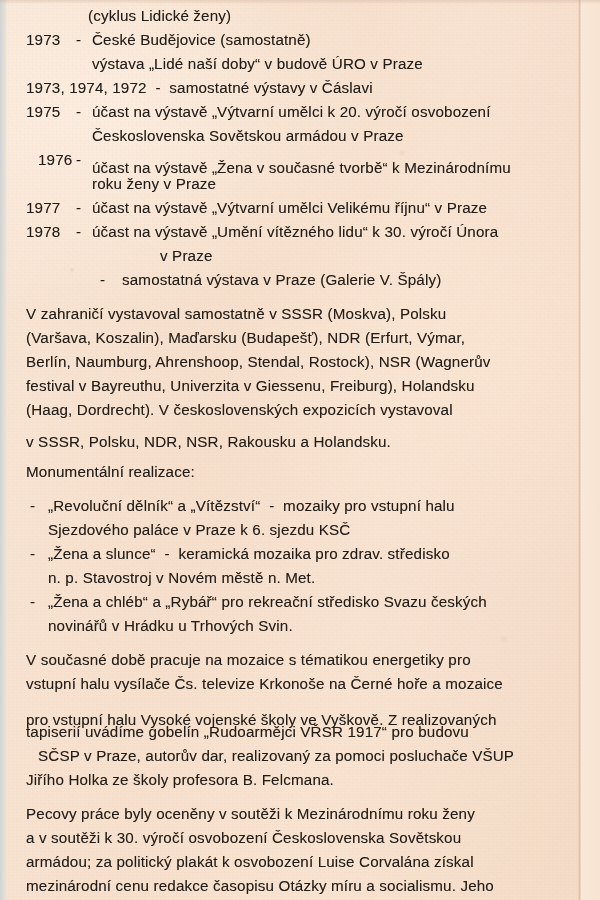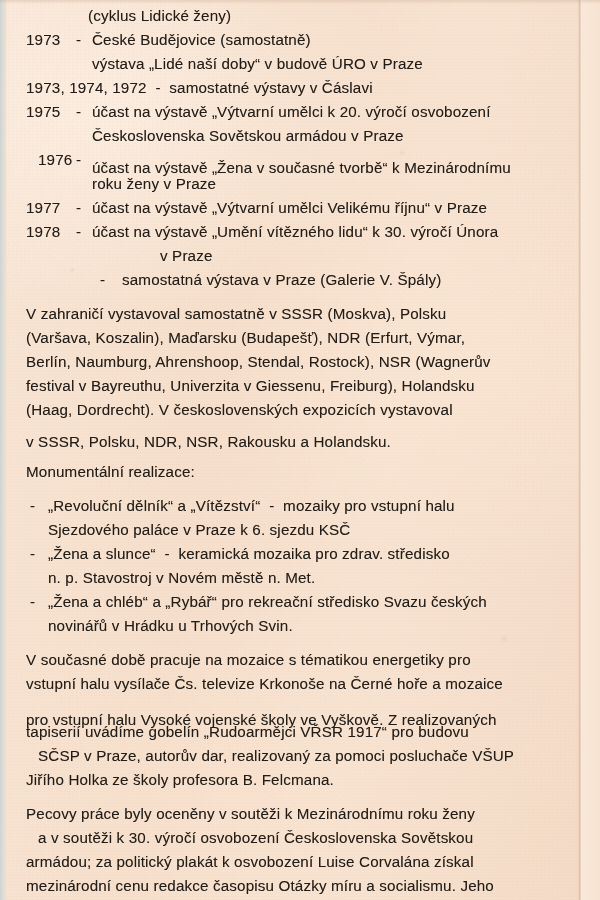--- a/index.html
+++ b/index.html
@@ -158,18 +158,18 @@
       <div class="line" style="left: 30px; top: 594px;">-</div>
       <div class="line" style="left: 48px; top: 594px;">„Žena a chléb“ a „Rybář“ pro rekreační středisko Svazu českých</div>
       <div class="line" style="left: 48px; top: 618px;">novinářů v Hrádku u Trhových Svin.</div>
       <div class="line" style="left: 26px; top: 652px;">V současné době pracuje na mozaice s tématikou energetiky pro</div>
       <div class="line" style="left: 26px; top: 676px;">vstupní halu vysílače Čs. televize Krkonoše na Černé hoře a mozaice</div>
       <div class="line" style="left: 26px; top: 700px; margin-top: 12px;">pro vstupní halu Vysoké vojenské školy ve Vyškově. Z realizovaných</div>
       <div class="line" style="left: 26px; top: 724px;">tapiserií uvádíme gobelín „Rudoarmějci VŘSR 1917“ pro budovu</div>
       <div class="line" style="left: 26px; top: 748px; margin-left: 12px;">SČSP v Praze, autorův dar, realizovaný za pomoci posluchače VŠUP</div>
       <div class="line" style="left: 26px; top: 772px;">Jiřího Holka ze školy profesora B. Felcmana.</div>
       <div class="line" style="left: 26px; top: 806px;">Pecovy práce byly oceněny v soutěži k Mezinárodnímu roku ženy</div>
-      <div class="line" style="left: 38px; top: 830px;">a v soutěži k 30. výročí osvobození Československa Sovětskou</div>
+      <div class="line" style="left: 26px; top: 830px;">a v soutěži k 30. výročí osvobození Československa Sovětskou</div>
       <div class="line" style="left: 26px; top: 854px;">armádou; za politický plakát k osvobození Luise Corvalána získal</div>
       <div class="line" style="left: 26px; top: 878px;">mezinárodní cenu redakce časopisu Otázky míru a socialismu. Jeho</div>
     </div>
 
 </div>
 
 </body></html>

